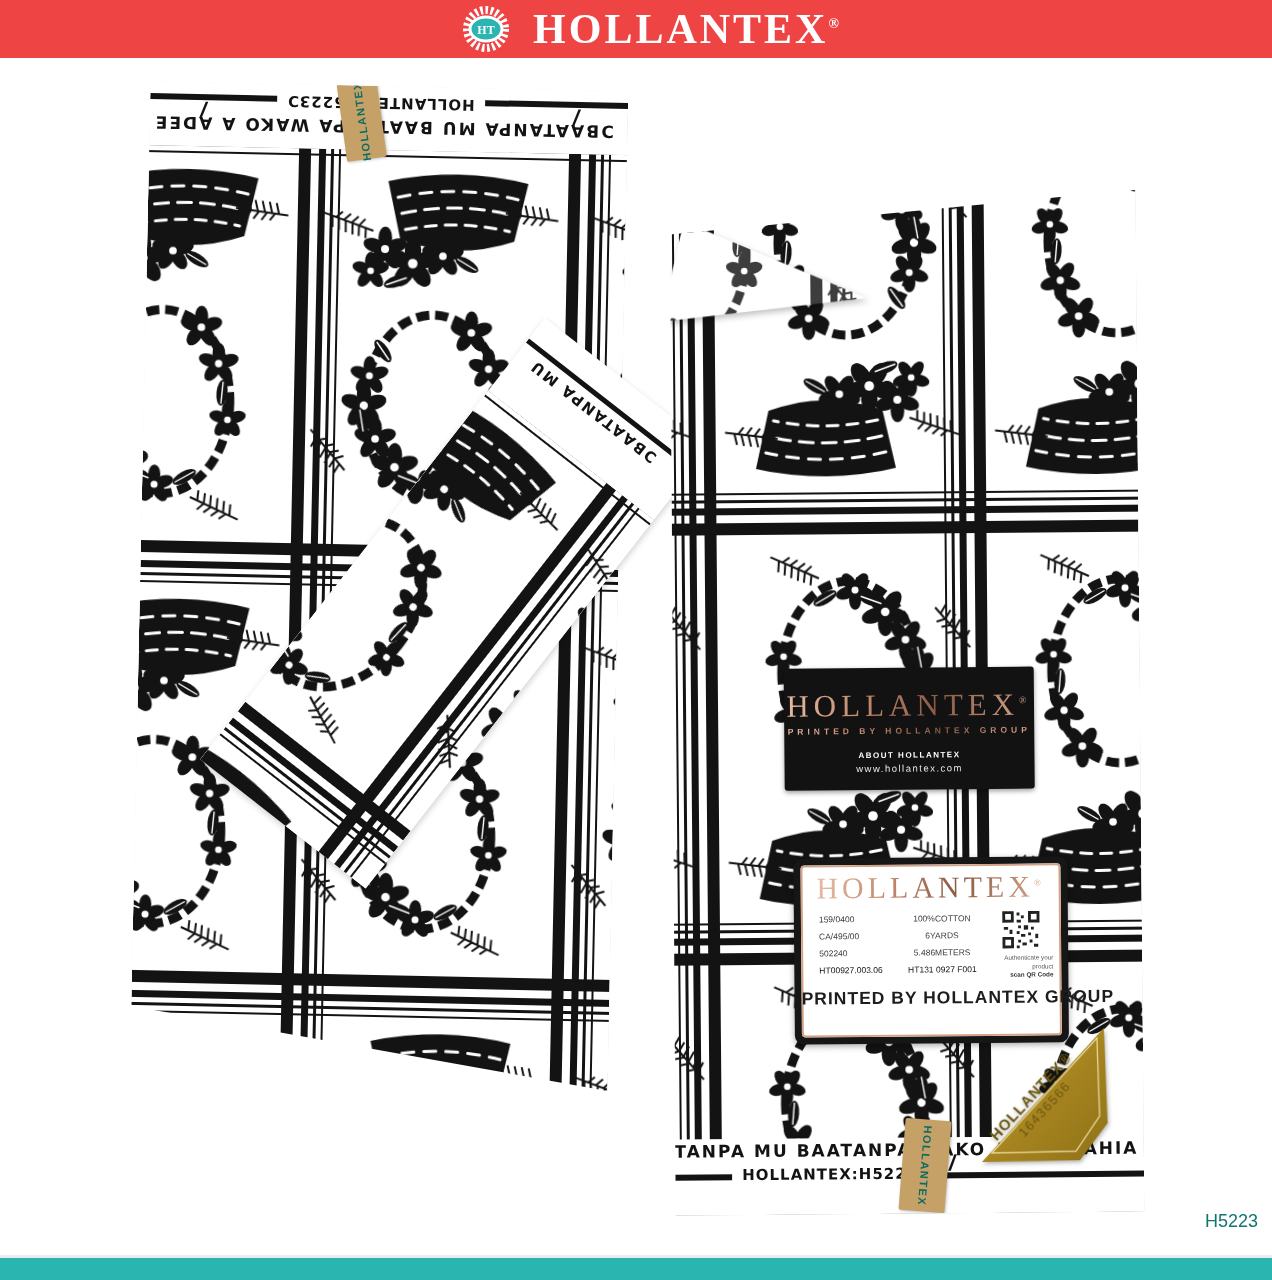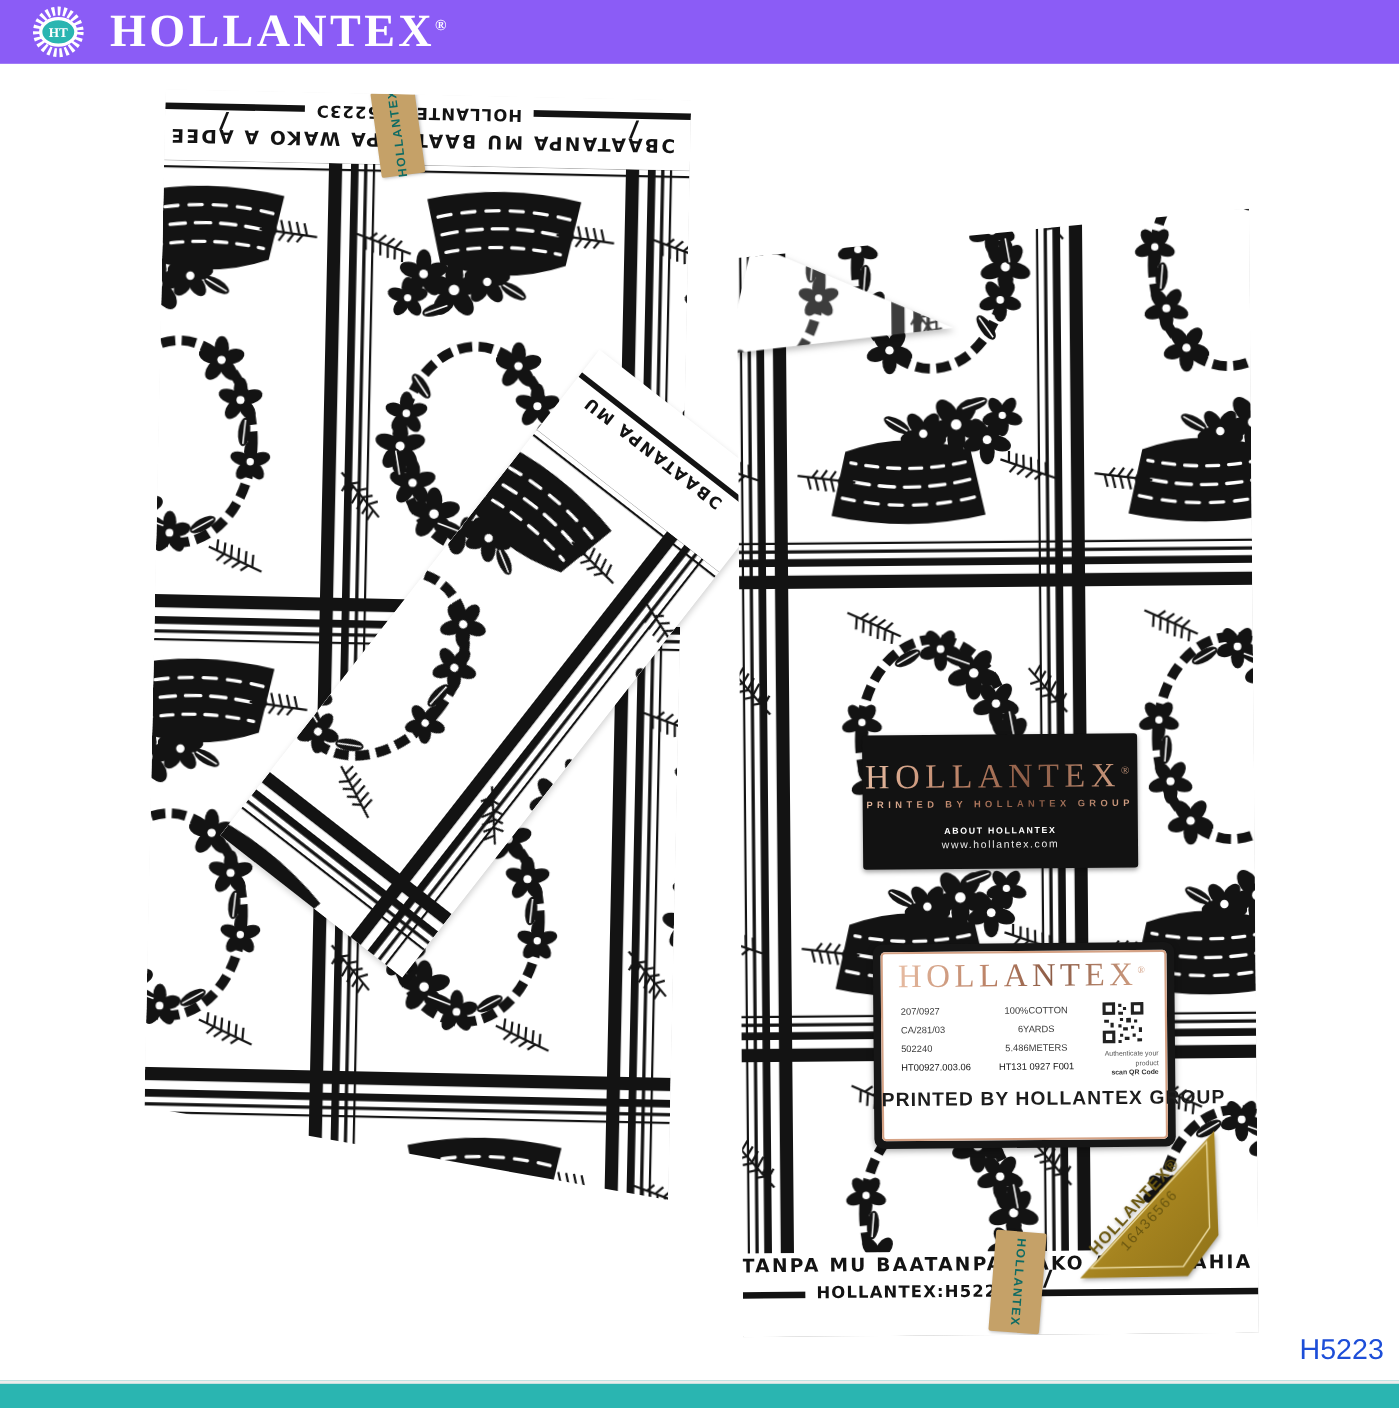--- a/index.html
+++ b/index.html
@@ -1,26 +1,26 @@
 <!DOCTYPE html>
 <html><head>
 <meta charset="utf-8">
 <style>
   html,body{margin:0;padding:0;background:#fff;}
   #stage{position:relative;width:1272px;height:1280px;background:#ffffff;overflow:hidden;
          font-family:"Liberation Sans","DejaVu Sans",sans-serif;}
   
-  .topbar{position:absolute;left:0;top:0;width:100%;height:58px;background:#8b5cf6;
-          display:flex;align-items:center;padding-left:16px;box-sizing:border-box;z-index:60;}
+  .topbar{position:absolute;left:0;top:0;width:100%;height:58px;background:#ef4444;
+          display:flex;align-items:center;padding-left:16px;box-sizing:border-box;z-index:60;justify-content:center;}
   .brand-word{font-family:"Liberation Serif","DejaVu Serif",serif;font-weight:700;font-size:42px;
               color:#fff;letter-spacing:3px;margin-left:10px;line-height:1;}
   .brand-word sup{font-size:14px;letter-spacing:0;}
   .bottombar{position:absolute;left:0;bottom:0;width:100%;height:22px;background:#2ab5b1;
              border-top:3px solid #ececec;z-index:60;}
-  .code-text{position:absolute;right:14px;bottom:38px;font-size:26px;color:#1d4ed8;z-index:61;}
+  .code-text{position:absolute;right:14px;bottom:48px;font-size:18px;color:#0f766e;z-index:61;}
   
   .panel{position:absolute;background:#fff;}
   .panel-left{left:140px;top:86px;width:478px;height:1000px;transform:rotate(1.2deg);
               box-shadow:3px 4px 9px rgba(0,0,0,.2);
               clip-path:polygon(0 0,100% 0,100% 100%,0 92.5%);z-index:1;}
   .panel-right{left:598px;top:192px;width:542px;height:1022px;transform:rotate(-.5deg);
                box-shadow:-7px 5px 12px rgba(0,0,0,.25),4px 4px 10px rgba(0,0,0,.2);
                clip-path:polygon(14% 4%,100% 0,100% 100%,13.5% 100%,14% 20%);z-index:3;}
   .fold-strip{position:absolute;left:545px;top:318px;width:210px;height:560px;background:#fff;
               transform:rotate(38deg);transform-origin:top left;z-index:2;
@@ -242,22 +242,22 @@
       <div class="bl-tag rosegold">PRINTED BY HOLLANTEX GROUP</div>
       <div class="bl-about">ABOUT HOLLANTEX</div>
       <div class="bl-site">www.hollantex.com</div>
     </div>
 
     <div class="card-label">
       <div class="card-inner">
         <div class="cl-brand rosegold"><span>HOLLANTEX</span><sup>®</sup></div>
         <div class="cl-grid">
           <div class="cl-col c1">
-            <span class="cl-row">207/0927</span>
-            <span class="cl-row">CA/281/03</span>
+            <span class="cl-row">159/0400</span>
+            <span class="cl-row">CA/495/00</span>
             <span class="cl-row">502240</span>
             <span class="cl-row b">HT00927.003.06</span>
           </div>
           <div class="cl-col c2">
             <span class="cl-row">100%COTTON</span>
             <span class="cl-row">6YARDS</span>
             <span class="cl-row">5.486METERS</span>
             <span class="cl-row b">HT131 0927 F001</span>
           </div>
           <div class="cl-qr">

